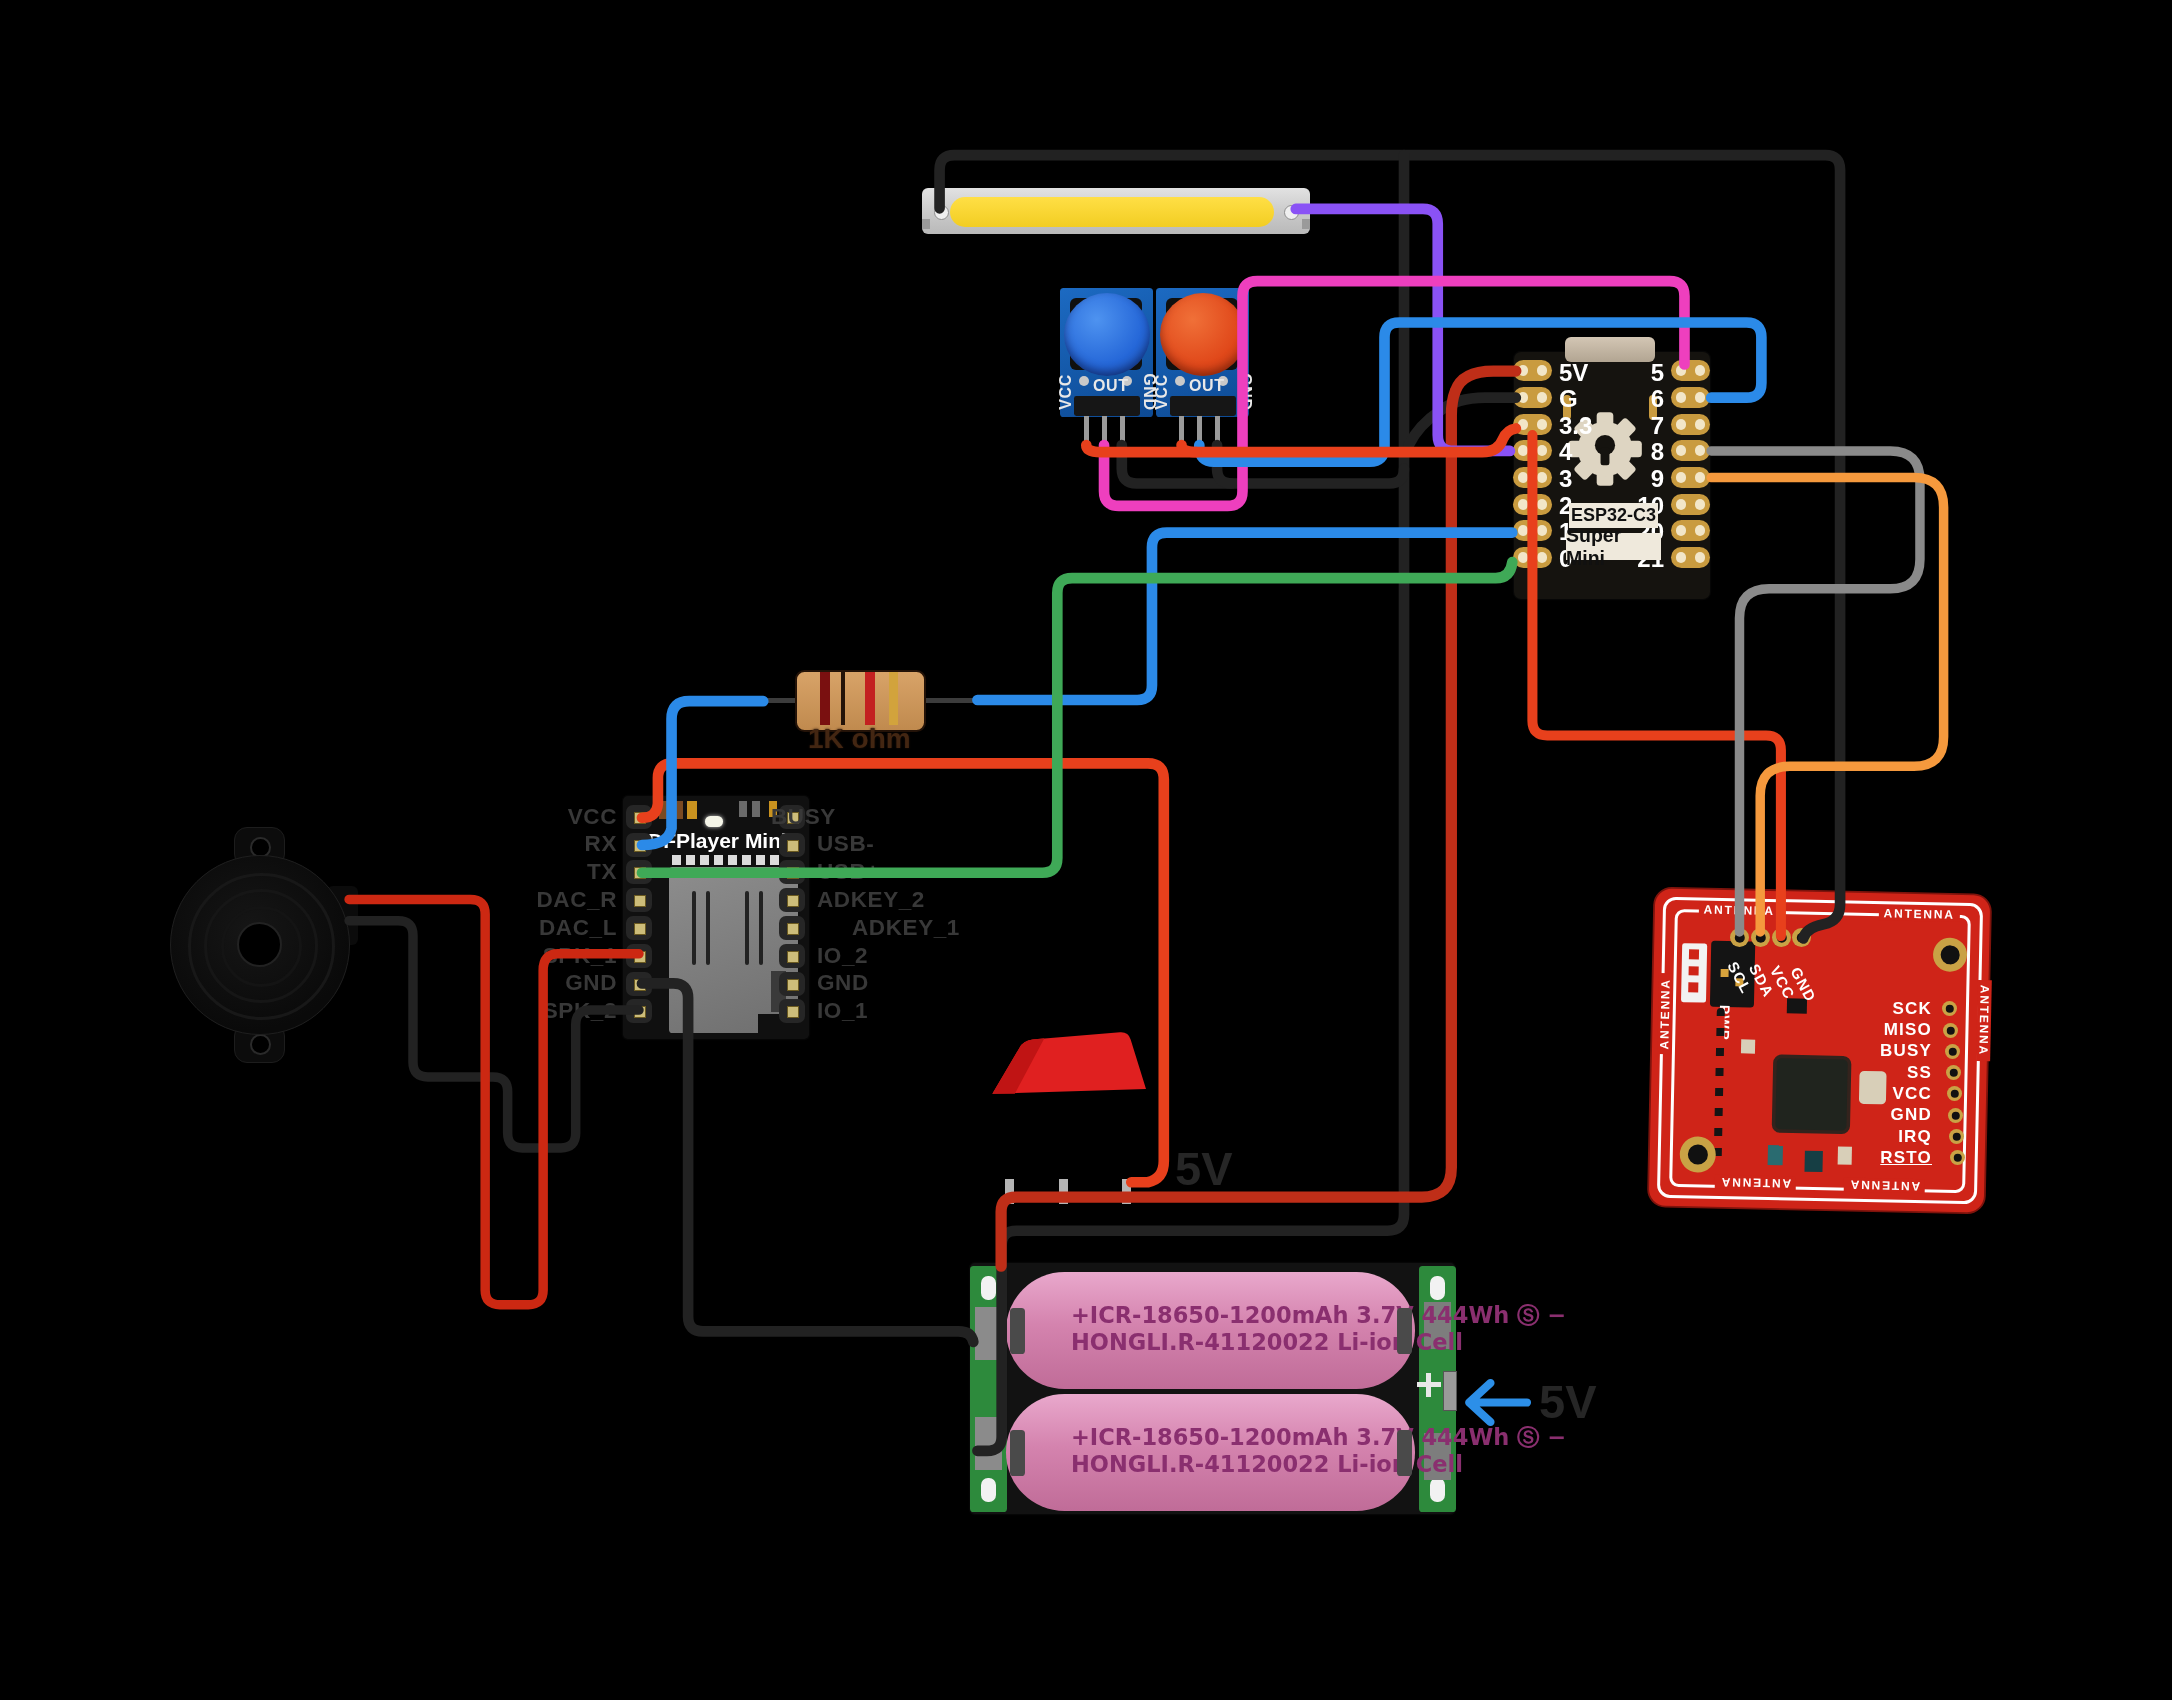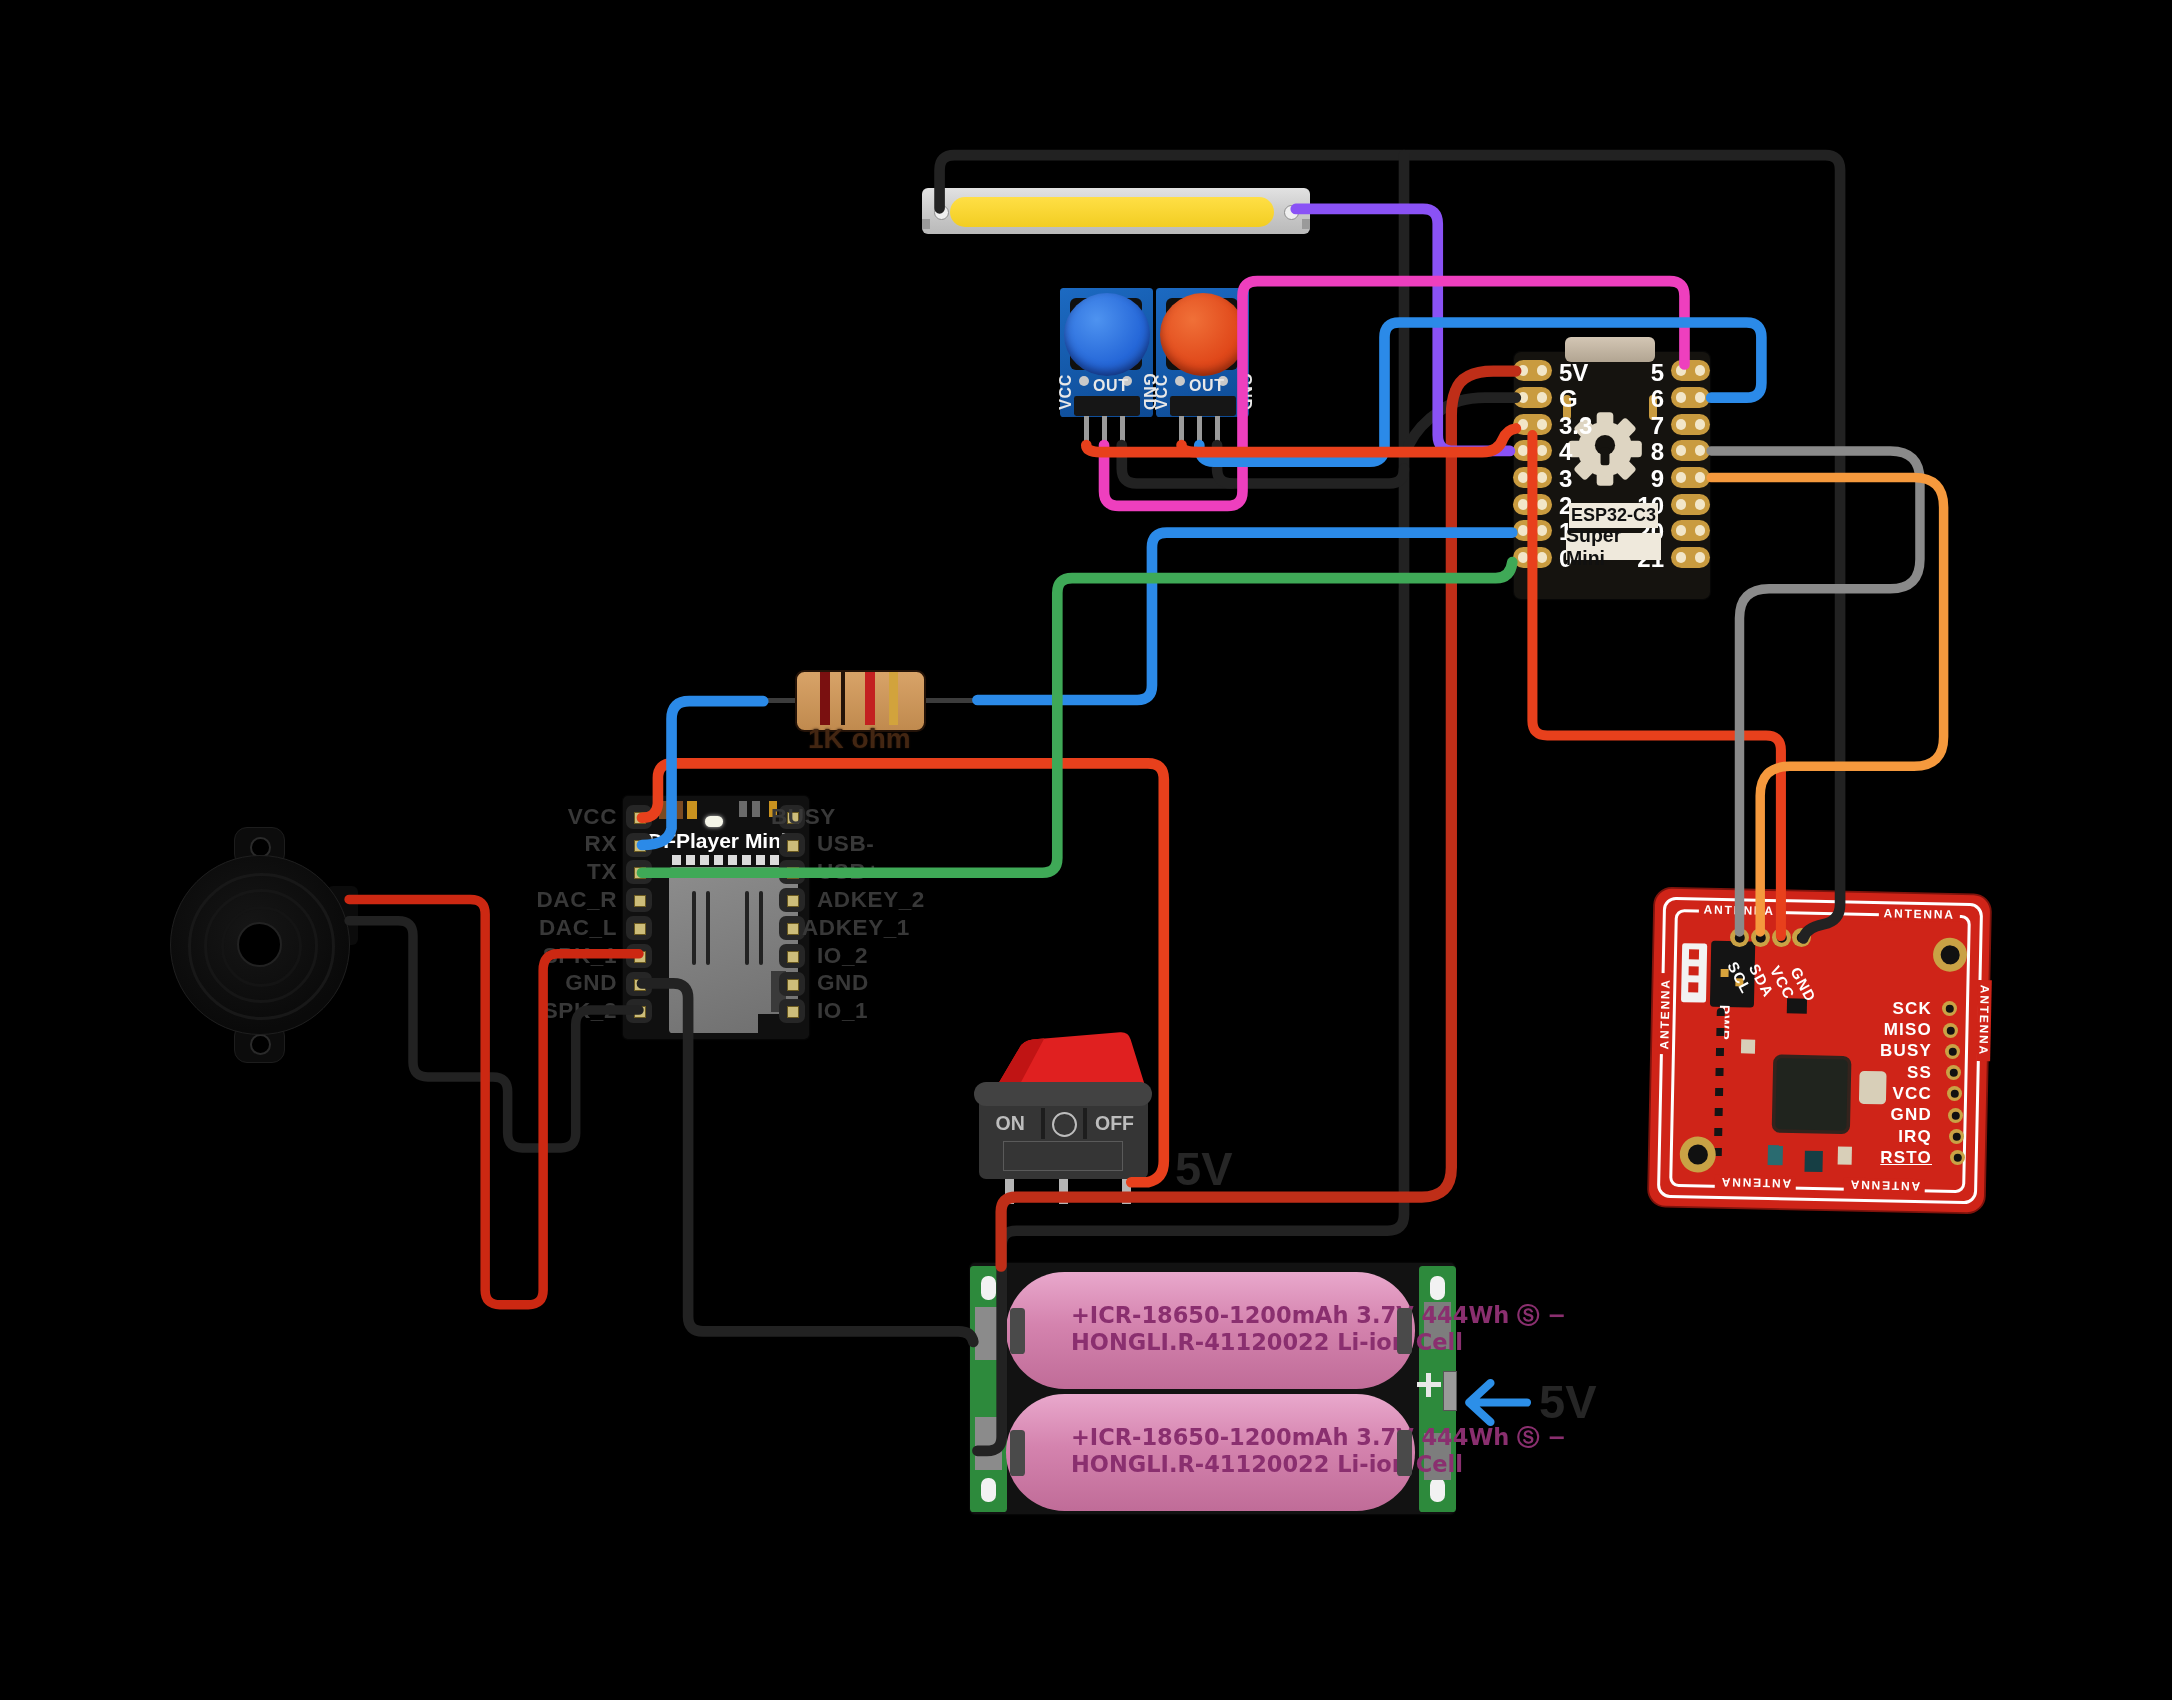--- a/index.html
+++ b/index.html
@@ -263,50 +263,41 @@
   <div class="abs dfp-lbl" style="left:509px;top:859px;width:108px;text-align:right;">TX</div>
   <div class="abs dfp-lbl" style="left:509px;top:887px;width:108px;text-align:right;">DAC_R</div>
   <div class="abs dfp-lbl" style="left:509px;top:915px;width:108px;text-align:right;">DAC_L</div>
   <div class="abs dfp-lbl" style="left:509px;top:943px;width:108px;text-align:right;">SPK_1</div>
   <div class="abs dfp-lbl" style="left:509px;top:970px;width:108px;text-align:right;">GND</div>
   <div class="abs dfp-lbl" style="left:509px;top:998px;width:108px;text-align:right;">SPK_2</div>
   <div class="abs dfp-lbl" style="left:771px;top:804px;">BUSY</div>
   <div class="abs dfp-lbl" style="left:817px;top:831px;">USB-</div>
   <div class="abs dfp-lbl" style="left:817px;top:859px;">USB+</div>
   <div class="abs dfp-lbl" style="left:817px;top:887px;">ADKEY_2</div>
-  <div class="abs dfp-lbl" style="left:802px;top:915px;">ADKEY_1</div>
+  <div class="abs dfp-lbl" style="left:852px;top:915px;">ADKEY_1</div>
   <div class="abs dfp-lbl" style="left:817px;top:943px;">IO_2</div>
   <div class="abs dfp-lbl" style="left:817px;top:970px;">GND</div>
   <div class="abs dfp-lbl" style="left:817px;top:998px;">IO_1</div>
 
   <div class="abs" style="left:234px;top:827px;width:49px;height:38px;background:#0c0c0c;border-radius:13px;border:1.2px solid #1d1d1d;"></div>
   <div class="abs" style="left:234px;top:1023px;width:49px;height:38px;background:#0c0c0c;border-radius:13px;border:1.2px solid #1d1d1d;"></div>
   <div class="abs" style="left:250px;top:837px;width:16.6px;height:16.6px;border-radius:50%;background:#000;border:2.4px solid #2a2a2a;"></div>
   <div class="abs" style="left:250px;top:1034px;width:16.6px;height:16.6px;border-radius:50%;background:#000;border:2.4px solid #2a2a2a;"></div>
   <div class="abs" style="left:327px;top:886px;width:31px;height:59px;background:#0b0b0b;border-radius:6px;"></div>
   <div class="abs" style="left:170px;top:855px;width:178px;height:178px;border-radius:50%;background:radial-gradient(circle at 45% 42%,#161616,#0a0a0a 70%);border:1.8px solid #1f1f1f;">
     <div class="abs" style="left:16.6px;top:16.6px;width:141px;height:141px;border-radius:50%;border:3px solid #181818;"></div>
     <div class="abs" style="left:33px;top:33px;width:108px;height:108px;border-radius:50%;border:3px solid #161616;"></div>
     <div class="abs" style="left:50px;top:50px;width:75px;height:75px;border-radius:50%;border:3px solid #141414;"></div>
     <div class="abs" style="left:66px;top:66px;width:41px;height:41px;border-radius:50%;background:#000;border:2.4px solid #222;"></div>
   </div>
 
   <svg class="abs" style="left:979px;top:1030px;" width="178" height="65" viewBox="0 0 300 110">
     <path d="M22,108 L68,30 Q74,18 90,16 L238,4 Q252,3 256,16 L282,100 Z" fill="#e02020"></path>
     <path d="M22,108 L68,30 Q74,18 90,16 L110,14 L60,108 Z" fill="#c01414"></path>
   </svg>
-  <div class="abs" style="left:979px;top:1084px;width:169px;height:95px;background:#353535;border-radius:7px;">
-    <div class="abs" style="left:-4.7px;top:-2.4px;width:178px;height:24px;background:#424242;border-radius:12px;"></div>
-    <div class="abs" style="left:16.6px;top:28px;font-size:19.5px;font-weight:bold;color:#bdbdbd;">ON</div>
-    <div class="abs" style="left:116px;top:28px;font-size:19.5px;font-weight:bold;color:#bdbdbd;">OFF</div>
-    <div class="abs" style="left:73px;top:28px;width:21px;height:21px;border-radius:50%;border:2.4px solid #bdbdbd;"></div>
-    <div class="abs" style="left:62px;top:24px;width:3.6px;height:31px;background:#1d1d1d;"></div>
-    <div class="abs" style="left:104px;top:24px;width:3.6px;height:31px;background:#1d1d1d;"></div>
-    <div class="abs" style="left:24px;top:57px;width:118px;height:28px;border:1.8px solid #5a5a5a;"></div>
-  </div>
   <div class="abs" style="left:1005px;top:1179px;width:9px;height:25px;background:#b5b5b5;"></div>
   <div class="abs" style="left:1059px;top:1179px;width:9px;height:25px;background:#b5b5b5;"></div>
   <div class="abs" style="left:1122px;top:1179px;width:9px;height:25px;background:#b5b5b5;"></div>
   <div class="abs v5" style="left:1175px;top:1141px;">5V</div>
 
   <div class="abs" style="left:970px;top:1263px;width:485px;height:251px;background:#121212;border-radius:4.7px;box-shadow:0 0 0 1.2px #060606;"></div>
   <div class="abs" style="left:970px;top:1266px;width:37px;height:246px;background:#2d8a3c;border-radius:3.6px;">
     <div class="abs" style="left:10.7px;top:9.5px;width:15.4px;height:24px;background:#f2f2f2;border-radius:7px;"></div>
     <div class="abs" style="left:10.7px;top:212px;width:15.4px;height:24px;background:#f2f2f2;border-radius:7px;"></div>
     <div class="abs" style="left:4.7px;top:41px;width:27px;height:53px;background:#8b8b8b;"></div>

